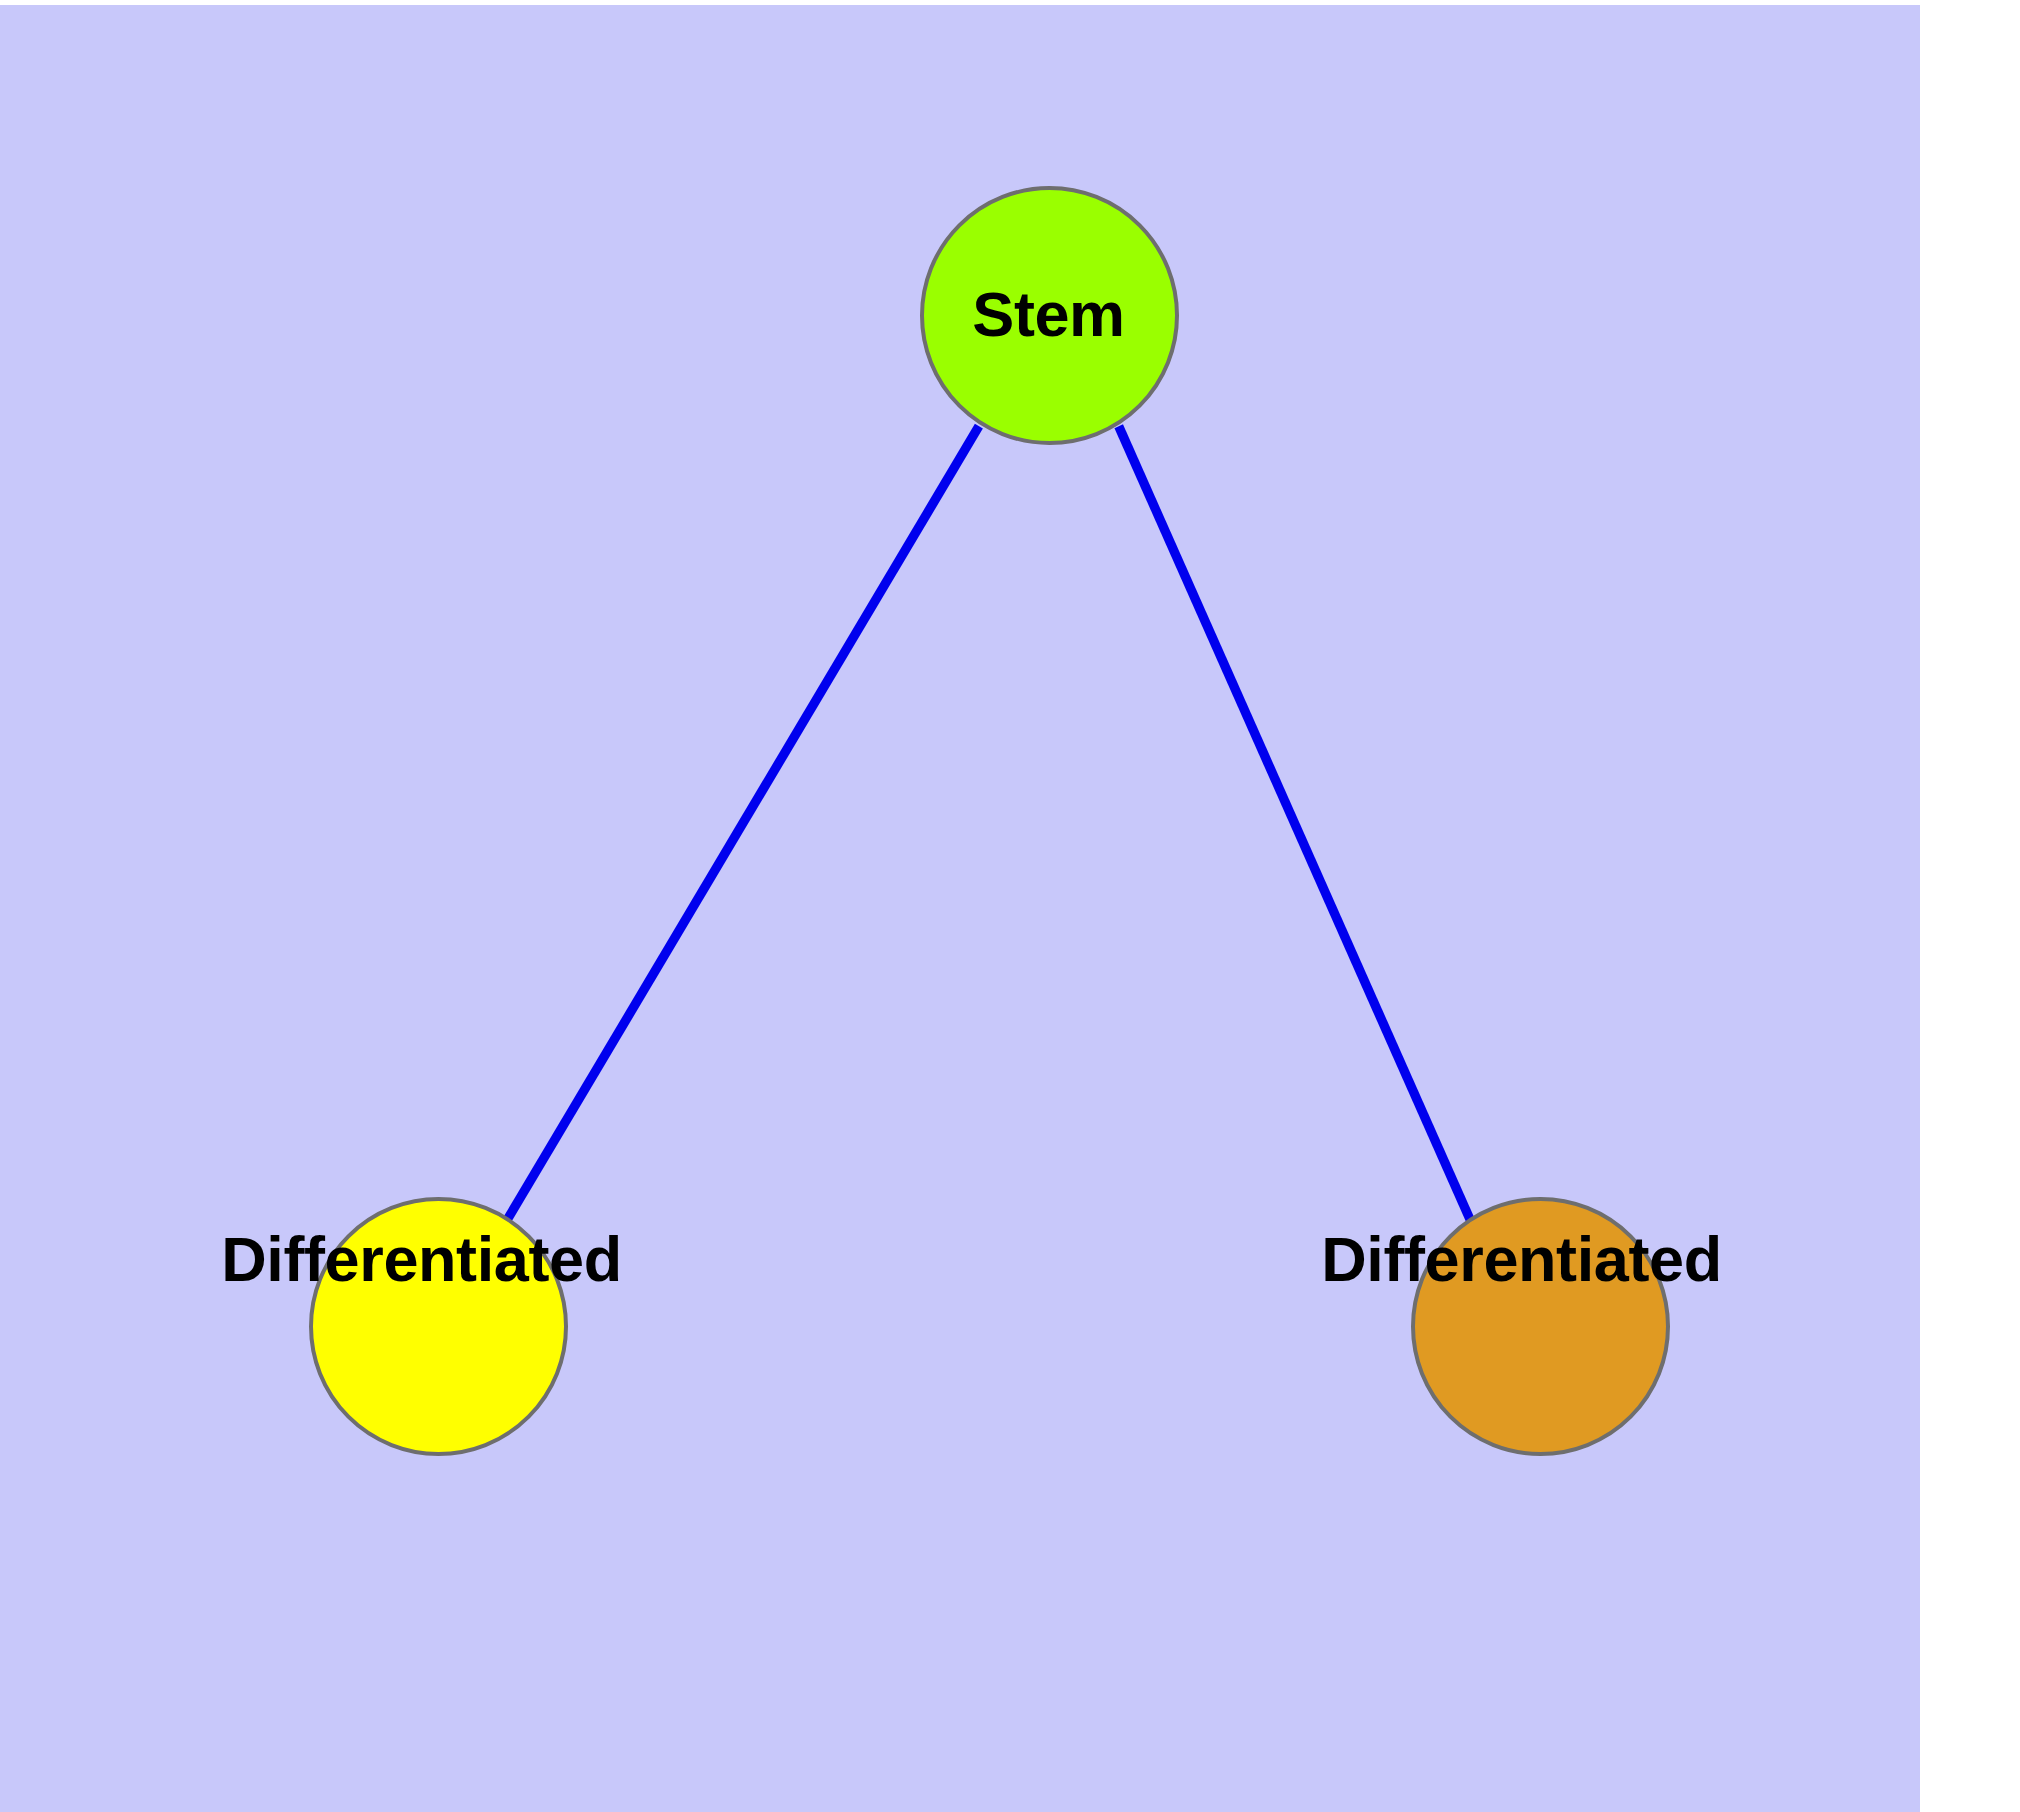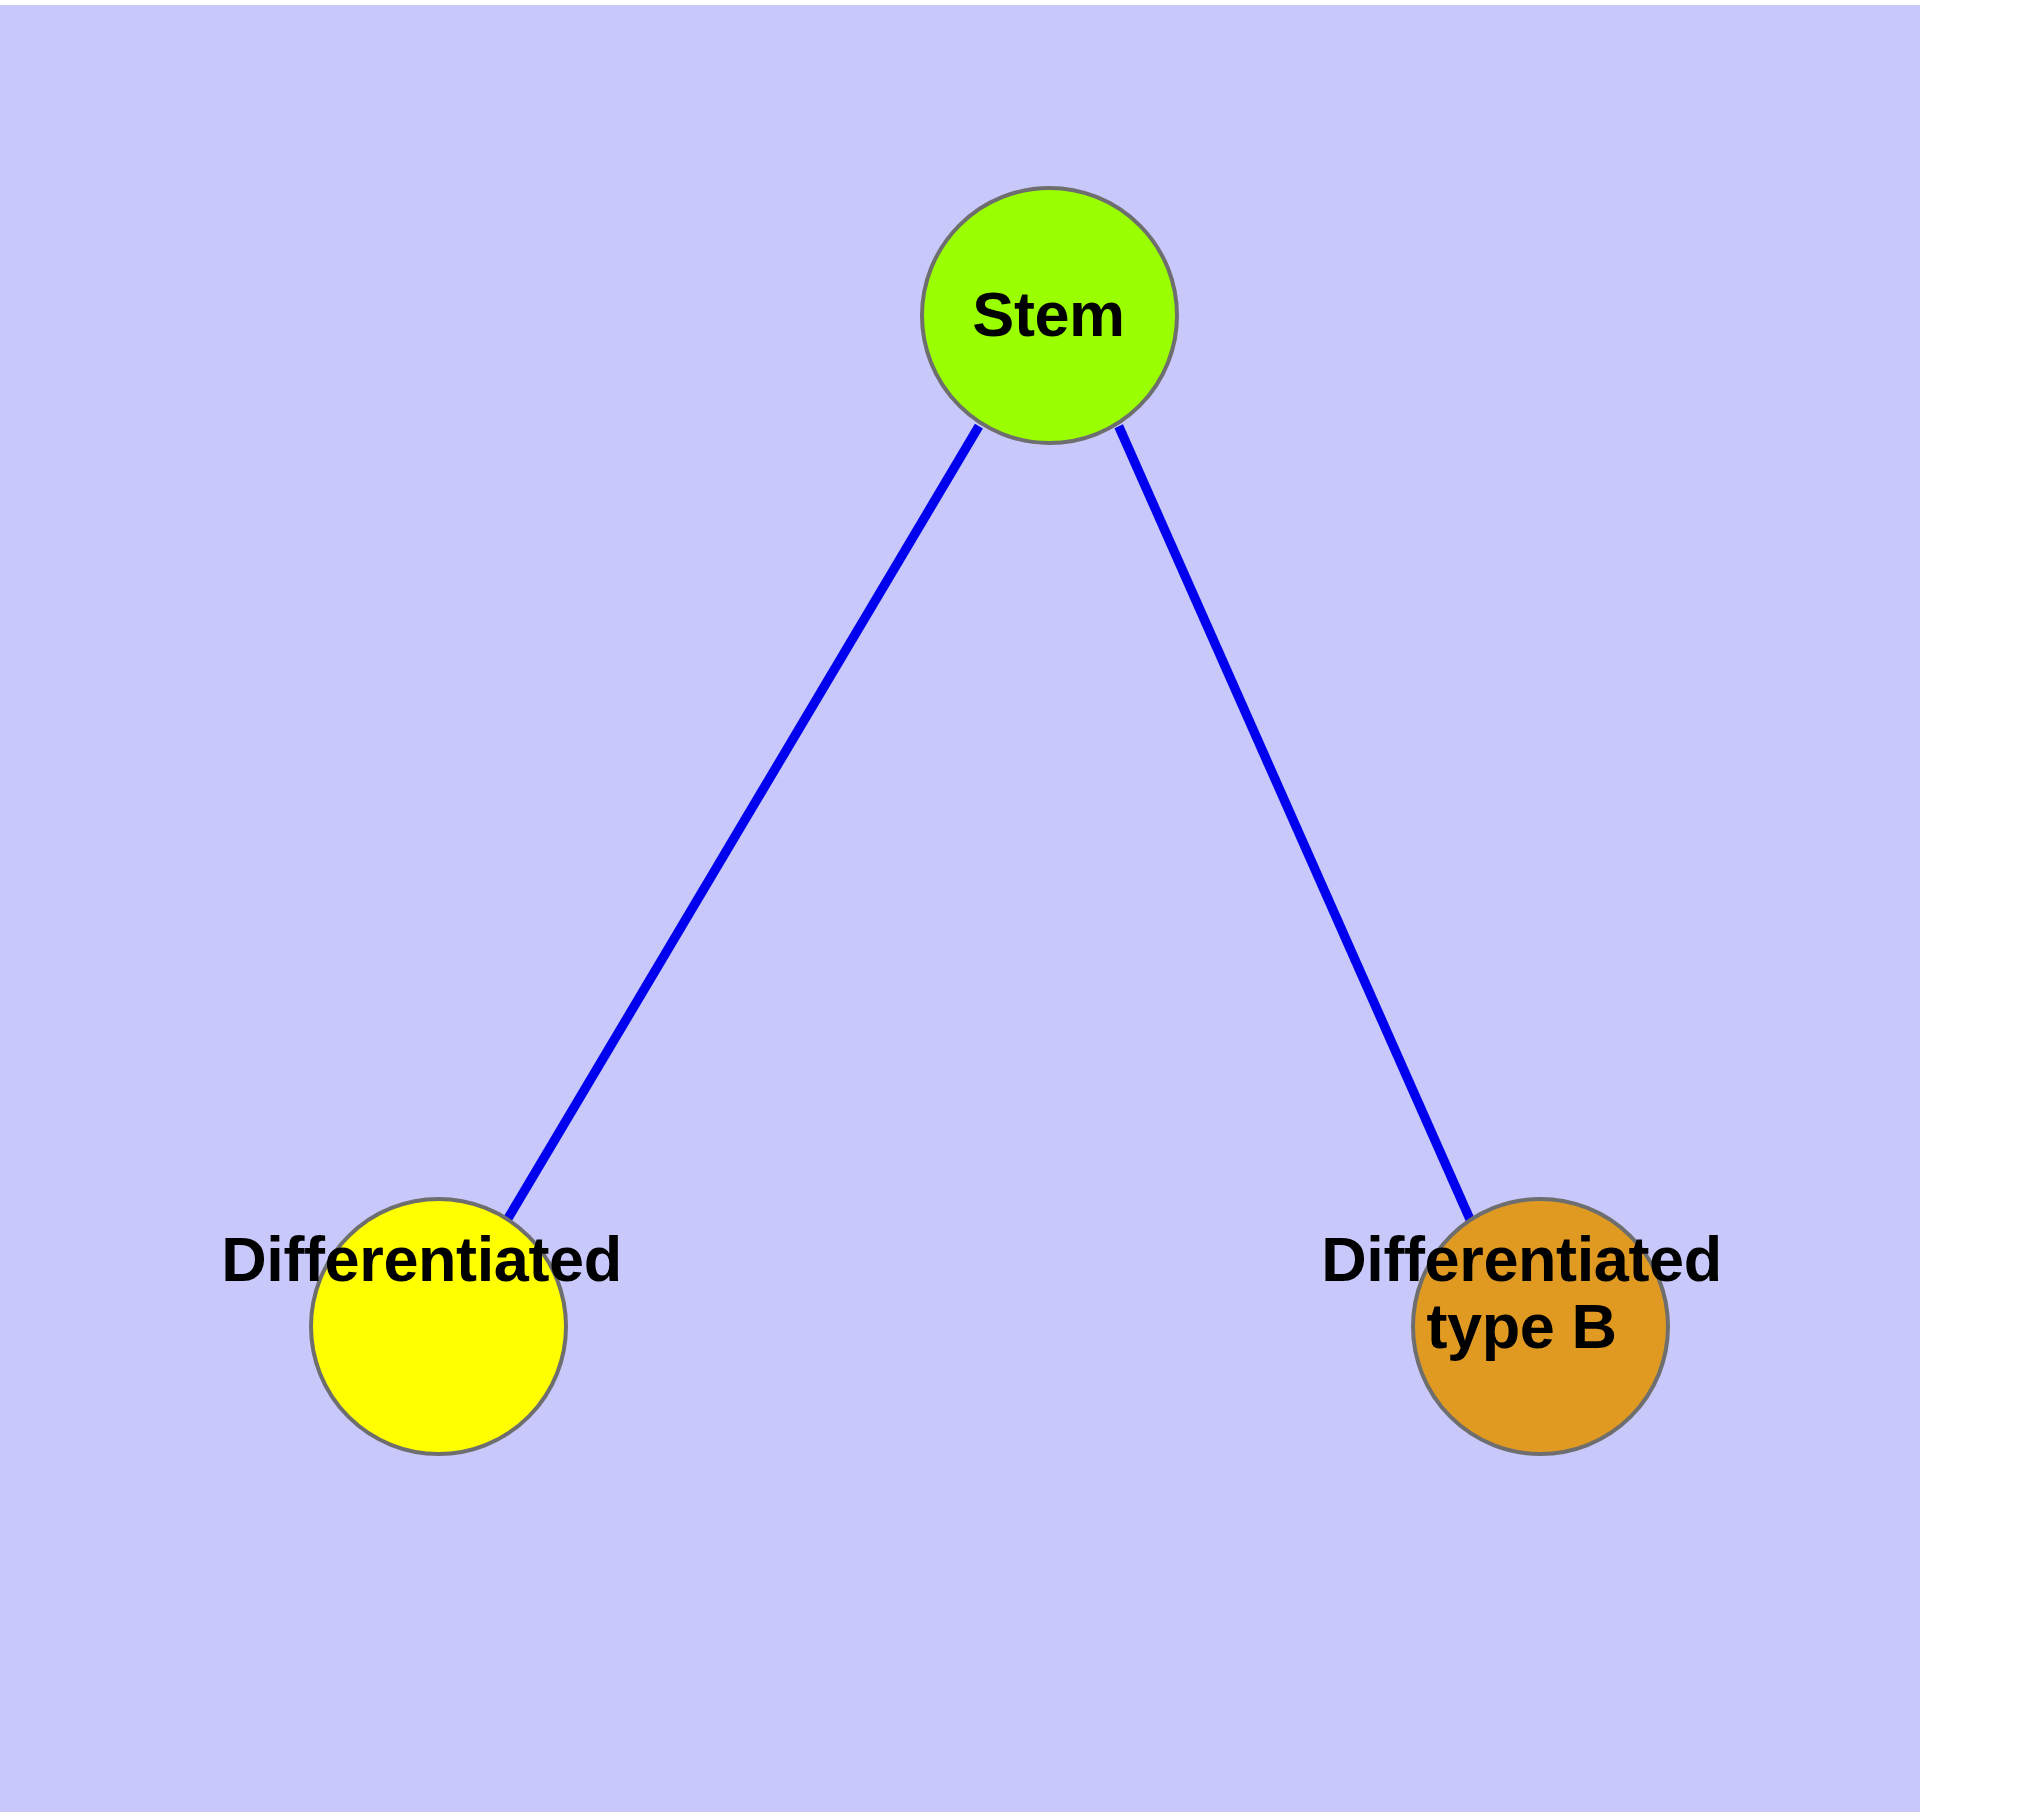--- a/index.html
+++ b/index.html
@@ -65,17 +65,16 @@
 
     <div class="node" id="node-stem" style="left:920px; top:181px; width:259px; height:259px; background:#9aff00;"></div>
 
     <div class="node-label" id="label-stem" style="left:858px; top:275px; width:381px;">Stem</div>
 
     <div class="node-label" id="label-diff-a-line1" style="left:167px; top:1220px; width:509px;">Differentiated</div>
 
 
     <div class="node-label" id="label-diff-b-line1" style="left:1267px; top:1220px; width:509px;">Differentiated</div>
 
-    <div class="node-label" id="label-diff-b-line2" style="left:1267px; top:1287px; width:509px;">type B</div>
 
   </div>
 </div>
 
 
 </body></html>

